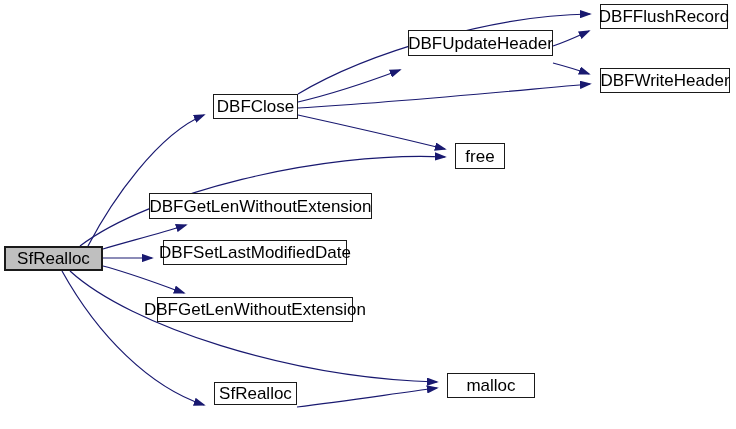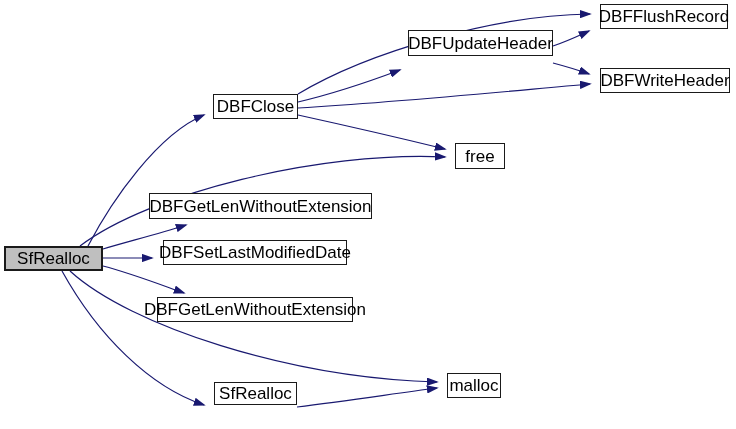--- a/index.html
+++ b/index.html
@@ -94,20 +94,20 @@
       </div>
       <div class="node" style="left: 149px; top: 193px; width: 223px; height: 26px;">
         <span>DBFGetLenWithoutExtension</span>
       </div>
       <div class="node" style="left: 163px; top: 240px; width: 184px; height: 25px;">
         <span>DBFSetLastModifiedDate</span>
       </div>
       <div class="node" style="left: 157px; top: 297px; width: 196px; height: 25px;">
         <span>DBFGetLenWithoutExtension</span>
       </div>
-      <div class="node" style="left: 447px; top: 373px; width: 54px; height: 25px;">
+      <div class="node" style="left: 447px; top: 373px; width: 88px; height: 25px;">
         <span>malloc</span>
       </div>
       <div class="node" style="left: 214px; top: 382px; width: 83px; height: 23px;">
         <span>SfRealloc</span>
       </div>
     </div>
 </div>
 
 </body></html>

